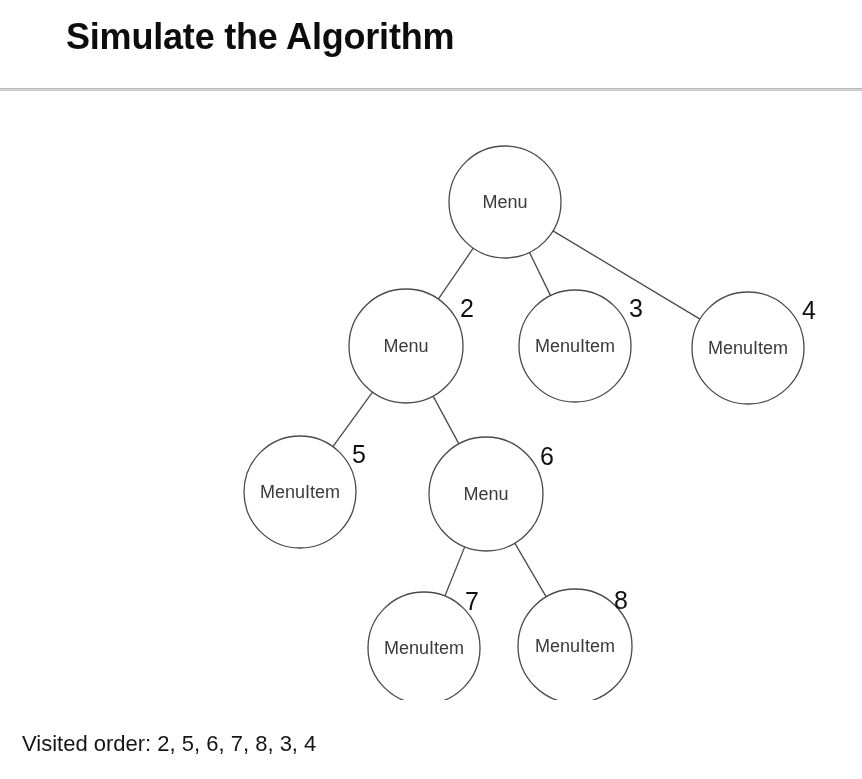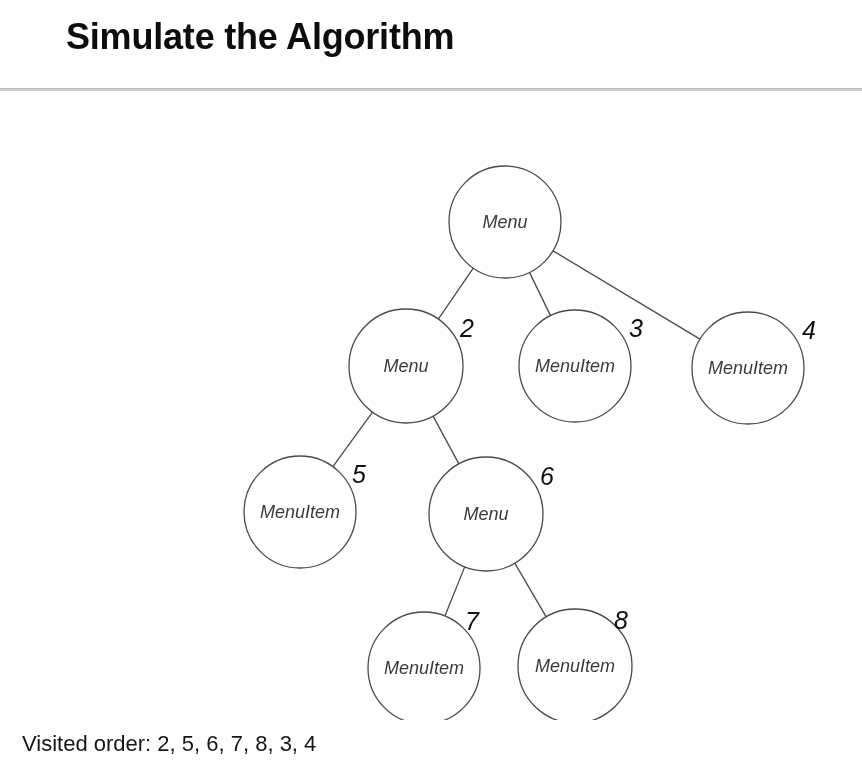--- a/index.html
+++ b/index.html
@@ -37,24 +37,23 @@
     position: absolute;
     left: 0;
     top: 88px;
     width: 862px;
     height: 3px;
     background: linear-gradient(to bottom, #b8b8b8 0px, #b8b8b8 1px, #d4d4d4 1px, #d4d4d4 2px, #c9c9c9 2px, #c9c9c9 3px);
   }
   #tree-canvas {
     position: absolute;
     left: 0;
-    top: 100px;
+    top: 80px;
     width: 720px;
     height: 620px;
-    font-style: italic;
   }
   #tree-svg {
     position: absolute;
     left: 0;
     top: 0;
   }
   #visited-order {
     position: absolute;
     left: 22px;
     top: 731px;

